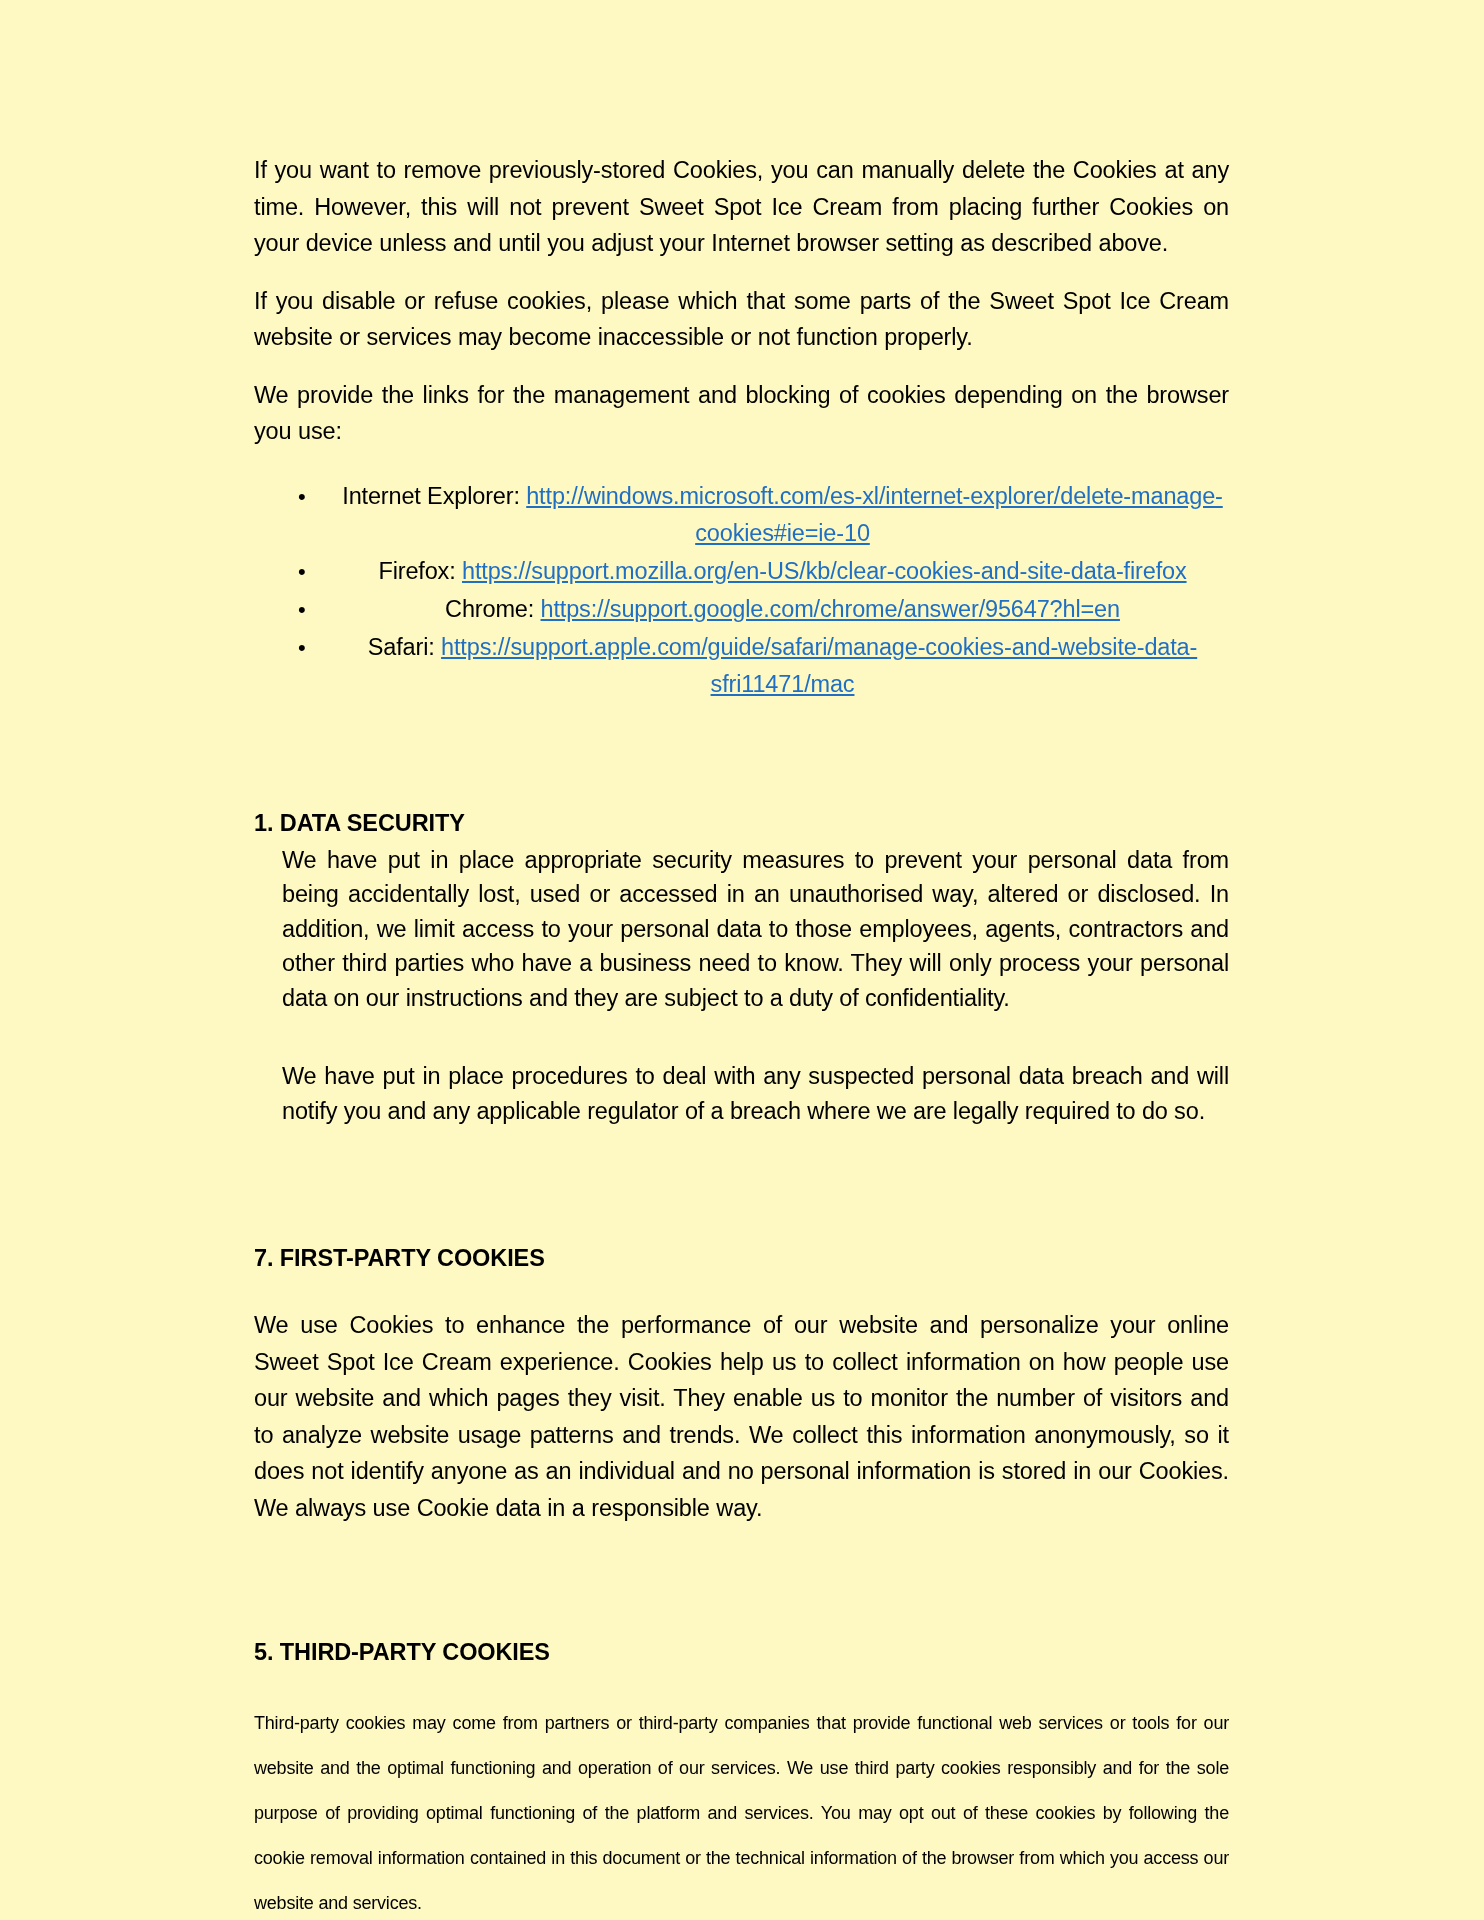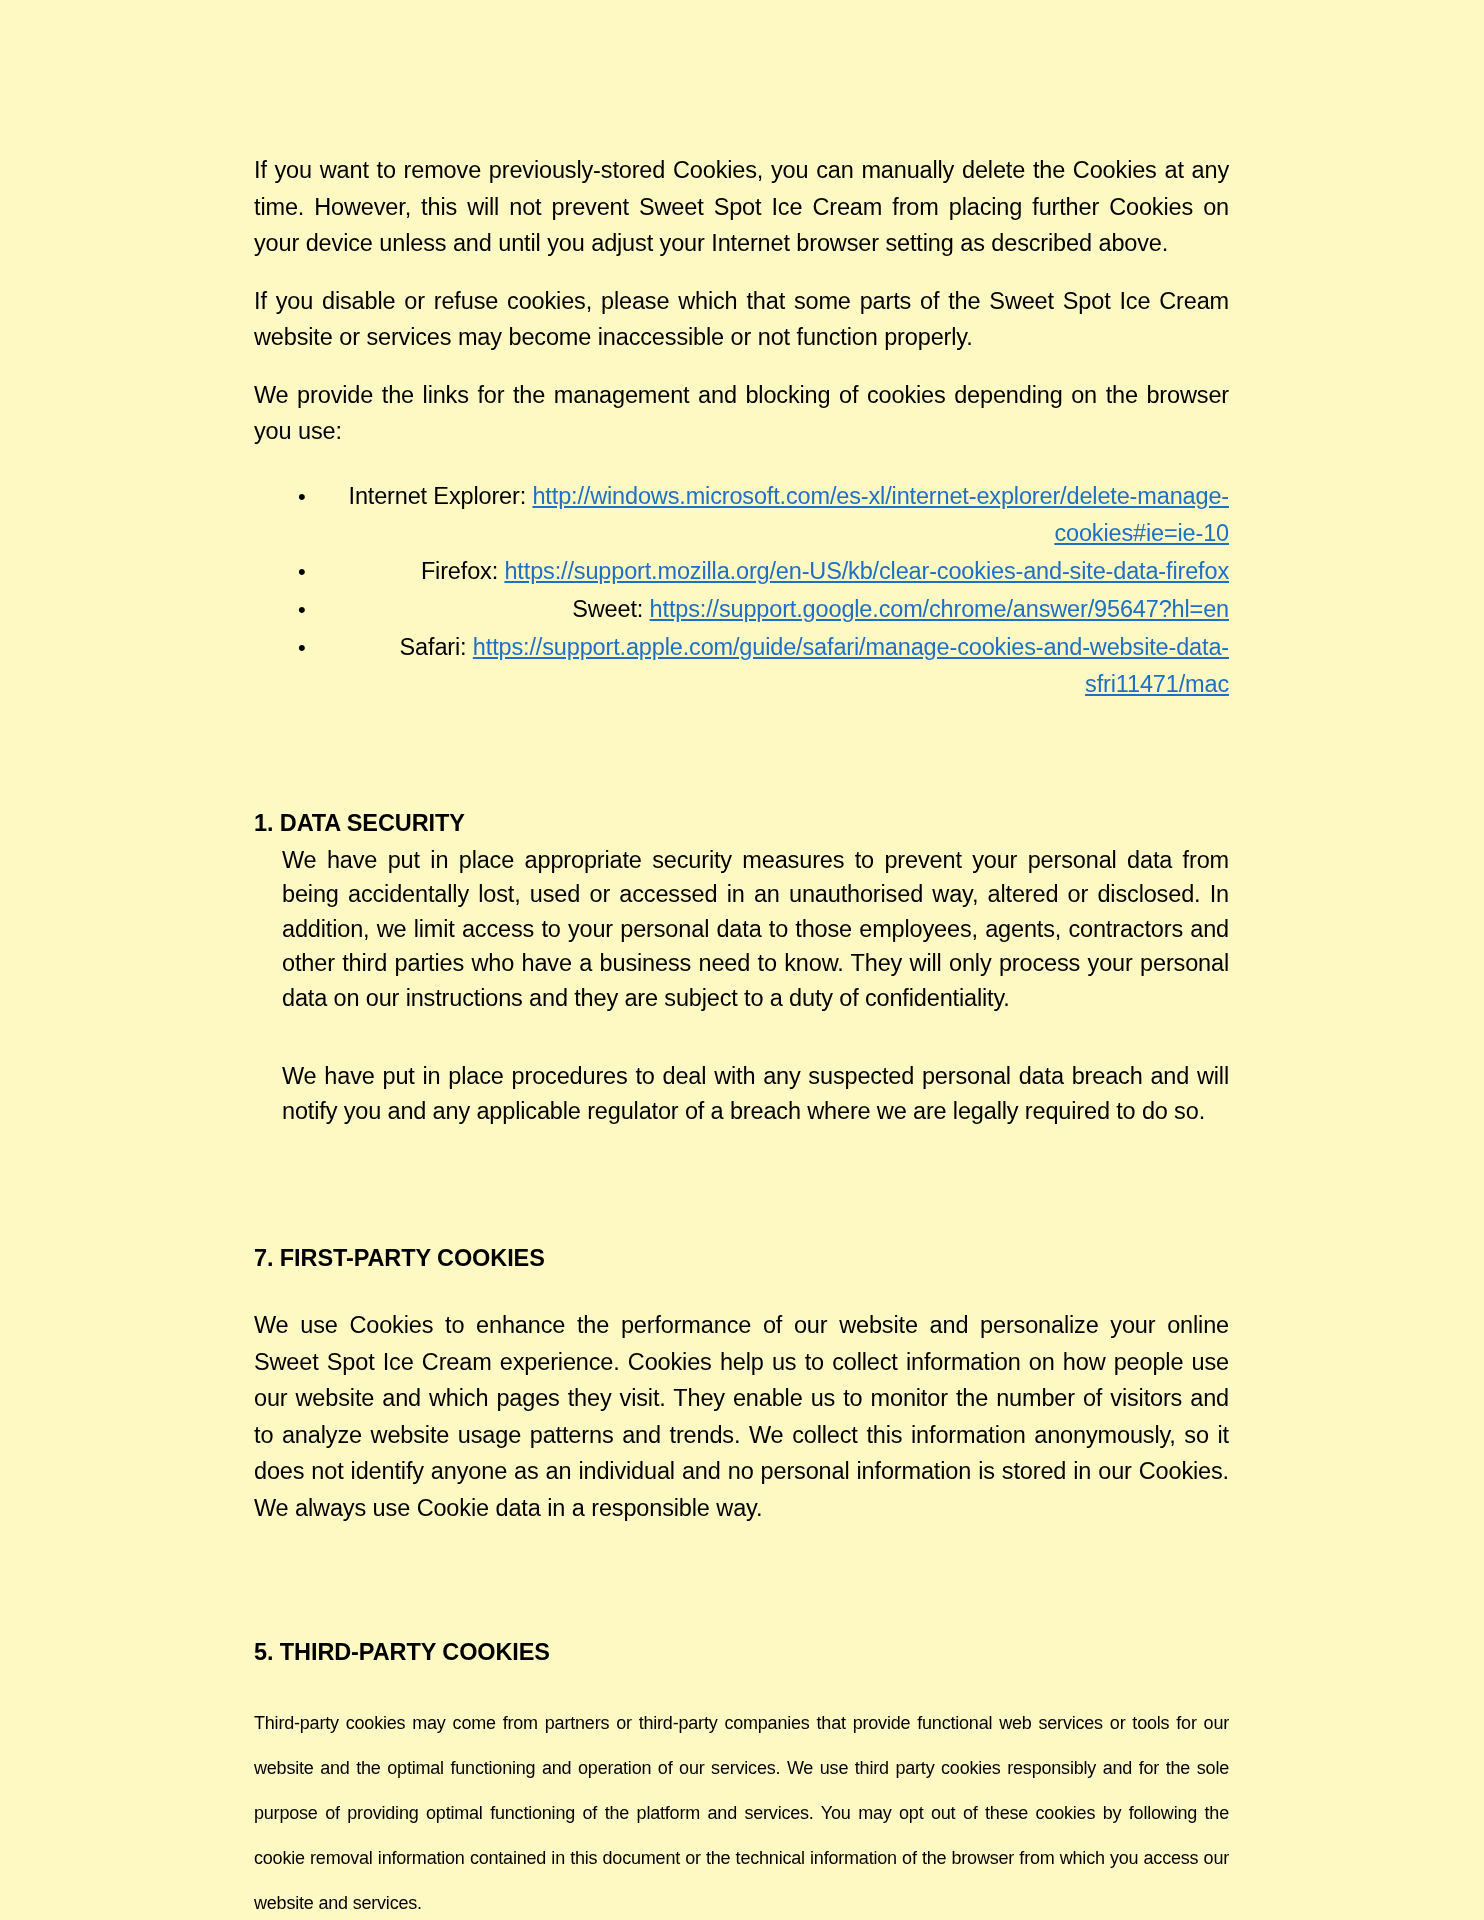--- a/index.html
+++ b/index.html
@@ -45,21 +45,21 @@
     list-style: none;
     margin: 28px 0 0 0;
     padding: 0;
   }
   ul.links li {
     position: relative;
     padding-left: 82px;
     font-size: 23.5px;
     line-height: 37px;
     margin: 0 0 1px 0;
-    text-align: right;
+    text-align: center;
     letter-spacing: -0.15px;
   }
   ul.links li::before {
     content: "\2022";
     position: absolute;
     left: 44px;
     top: 0;
     font-size: 22px;
     line-height: 37px;
     color: #000;
@@ -122,21 +122,21 @@
     <ul class="links">
       <li>
         <span>Internet Explorer:</span>
         <a class="link" href="#">http://windows.microsoft.com/es-xl/internet-explorer/delete-manage-cookies#ie=ie-10</a>
       </li>
       <li>
         <span>Firefox:</span>
         <a class="link" href="#">https://support.mozilla.org/en-US/kb/clear-cookies-and-site-data-firefox</a>
       </li>
       <li>
-        <span>Sweet:</span>
+        <span>Chrome:</span>
         <a class="link" href="#">https://support.google.com/chrome/answer/95647?hl=en</a>
       </li>
       <li>
         <span>Safari:</span>
         <a class="link" href="#">https://support.apple.com/guide/safari/manage-cookies-and-website-data-sfri11471/mac</a>
       </li>
     </ul>
 
     <div class="sec3-wrap">
       <h2 class="section">1. DATA SECURITY</h2>

